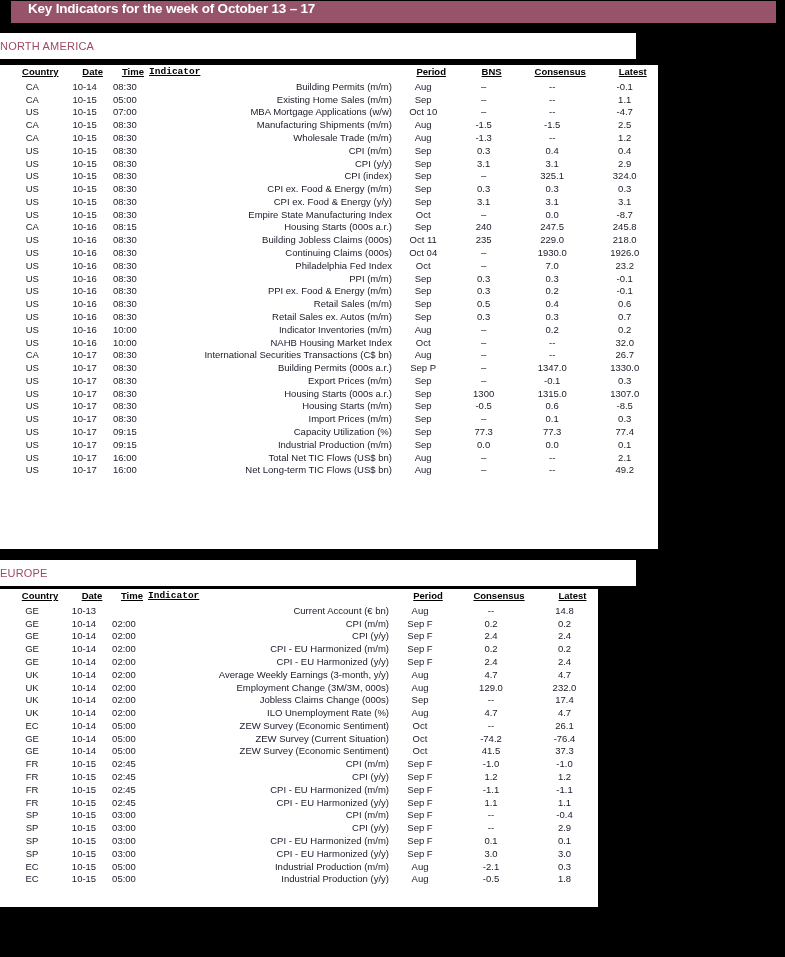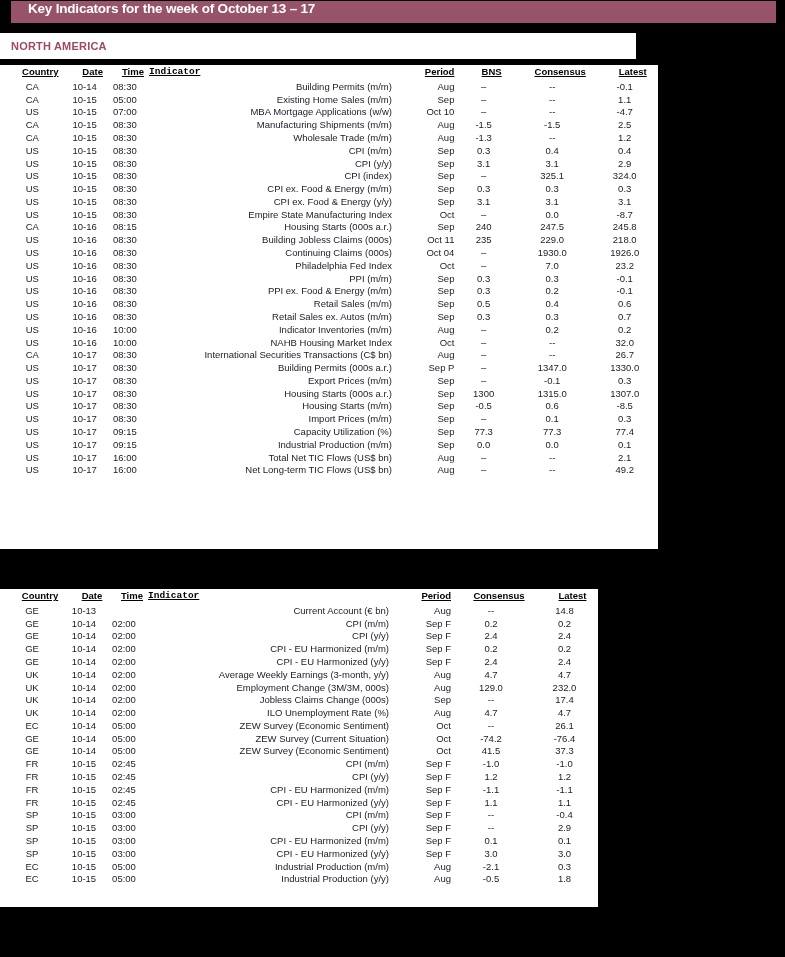--- a/index.html
+++ b/index.html
@@ -21,22 +21,22 @@
     color:#ffffff;font-size:13.5px;font-weight:bold;
     letter-spacing:-0.2px;padding-left:17px;white-space:nowrap;
   }
 
   
   .section-banner{
     position:absolute;background:#ffffff;height:26px;
     display:flex;align-items:center;
   }
   .section-banner-text{
-    color:#9e4a60;font-size:11px;font-weight:bold;
-    letter-spacing:0.2px;padding-left:11px;white-space:nowrap;
+    color:#9e4a60;font-size:11px;font-weight:normal;
+    letter-spacing:0.2px;white-space:nowrap;
   }
 
   
   .table-panel{
     position:absolute;background:#ffffff;
     box-sizing:border-box;
     padding:0;
   }
   table.ind{
     border-collapse:collapse;
@@ -56,21 +56,21 @@
   table.ind td{
     padding:0.9px 0;
     white-space:nowrap;
     color:#1a1a28;
     font-size:9.5px;
   }
   .c-country{text-align:center;}
   .c-date{text-align:center;}
   .c-time{text-align:center;}
   .c-ind{text-align:right;padding-left:4px !important;}
-  .c-period{text-align:right;}
+  .c-period{text-align:center;}
   .c-num{text-align:center;}
 
   th.c-ind{text-align:left;padding-left:4px !important;font-family:Liberation Mono, monospace;}
 
   
   th span.hdr{text-decoration:underline;}
   table.ind th{text-decoration:none;padding-left:16px;}
 
   
   .topline{
@@ -427,20 +427,23 @@
             <td class="c-period">Aug</td>
             <td class="c-num">–</td>
             <td class="c-num">--</td>
             <td class="c-num">49.2</td>
           </tr>
         </tbody>
     </table>
     <div class="bottomline" style="left:0px;bottom:0px;width:658px;"></div>
   </div>
 
+  <div class="section-banner" style="left:0px;top:560px;width:636px;">
+    <div class="section-banner-text">EUROPE</div>
+  </div>
 
   <div class="table-panel" style="left:0px;top:588px;width:598px;height:320px;">
     <div class="topline" style="left:0px;top:0px;width:598px;"></div>
     <table class="ind" id="table-eu">
       <colgroup>
         <col style="width:64px">
         <col style="width:40px">
         <col style="width:40px">
         <col style="width:245px">
         <col style="width:62px">

